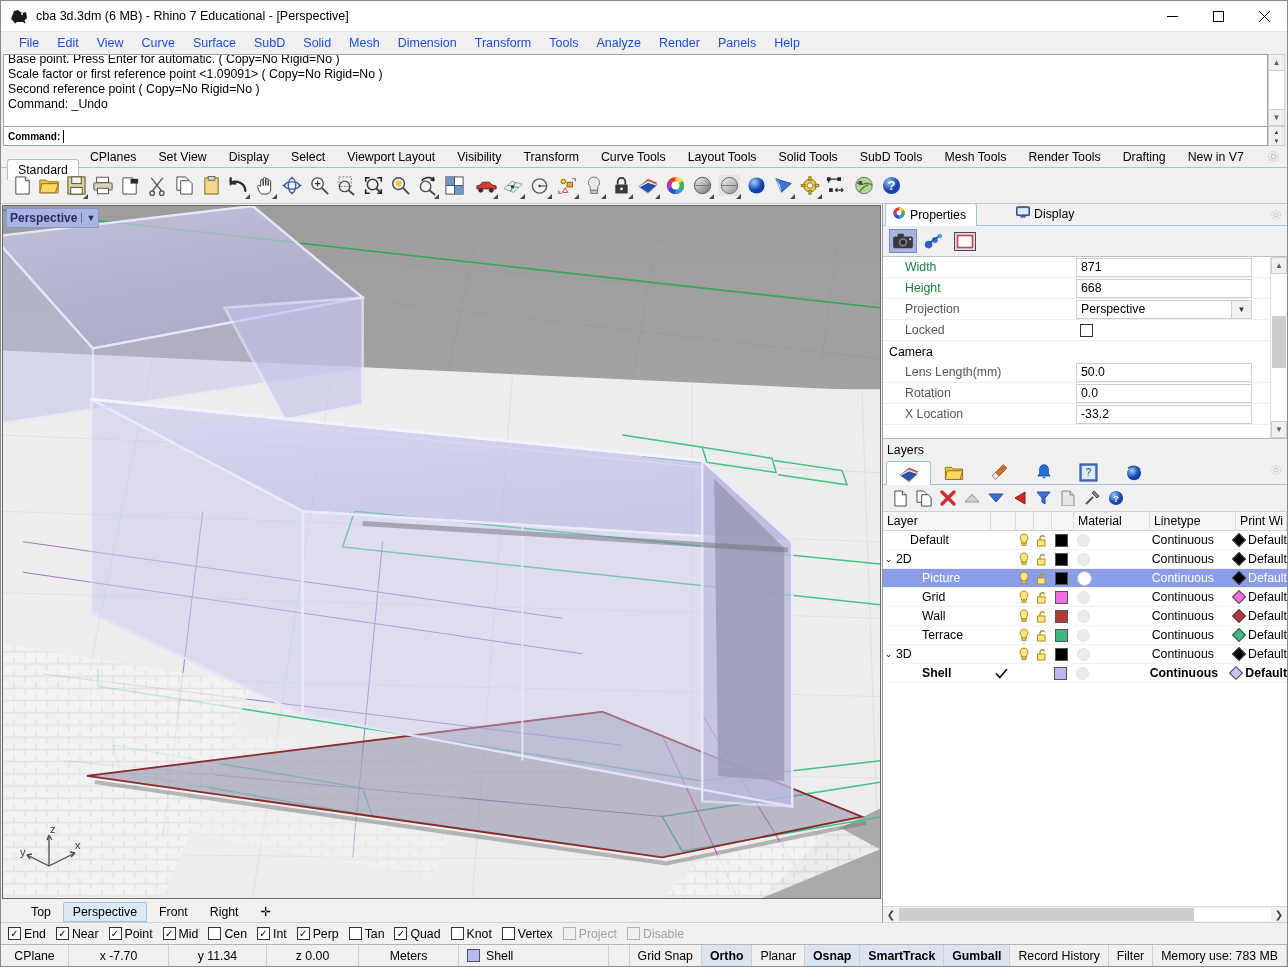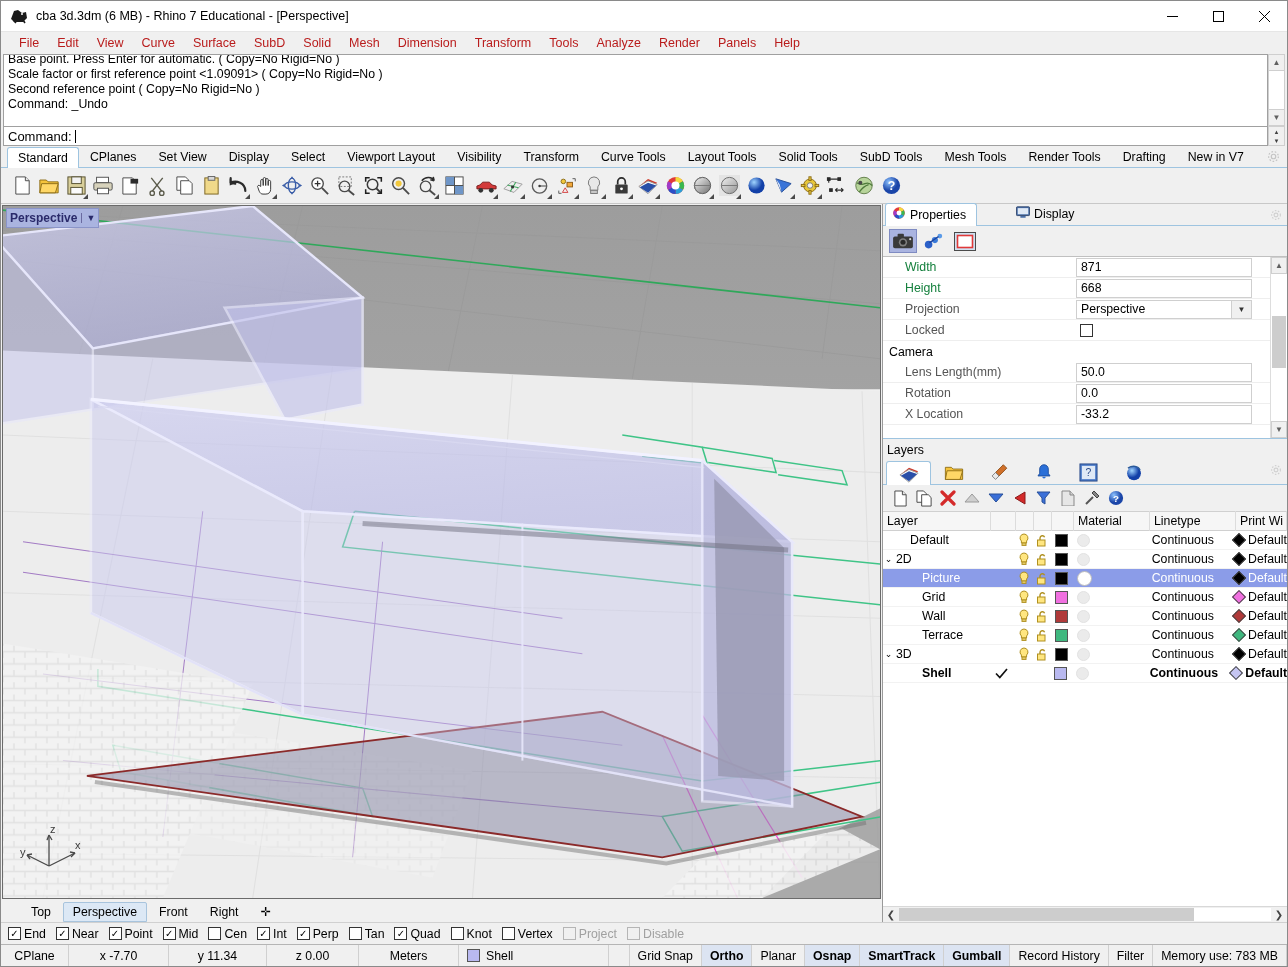--- a/index.html
+++ b/index.html
@@ -21,47 +21,47 @@
                 background: #ffffff; position: relative; flex: none; }
   .title-icon svg { display:block; }
   .title-text { font-size: 12.5px; color: #000; flex: 1; }
   .win-btns { display: flex; height: 31px; }
   .win-btn { width: 46px; height: 31px; display: flex; align-items: center;
              justify-content: center; font-size: 13px; color: #000; }
 
   
   .menubar { height: 22px; display: flex; align-items: center; padding-left: 9px;
              background: #f0f0f0; flex: none; }
-  .menu-item { padding: 2px 9px; font-size: 12.5px; color: #b91c1c; white-space: nowrap; }
+  .menu-item { padding: 2px 9px; font-size: 12.5px; color: #1d4ed8; white-space: nowrap; }
 
   
   .cmd-wrap { display: flex; flex: none; padding: 0 2px; background: #f0f0f0; }
   .cmd-col { flex: 1; min-width: 0; }
   .cmd-history { background: #fff; border: 1px solid #a0a0a0; border-bottom: none;
                  height: 72px; overflow: hidden; padding: 0 4px; position: relative; }
   .cmd-line { font-size: 12.3px; line-height: 15px; white-space: nowrap; color: #000; }
   .cmd-line.clipped { margin-top: -3px; }
   .cmd-prompt-box { background: #fff; border: 1px solid #a0a0a0; height: 20px;
                     display: flex; align-items: center; padding: 0 4px; }
-  .cmd-prompt-label { font-weight: normal; font-size: 13px; text-align: center; }
+  .cmd-prompt-label { font-weight: bold; font-size: 10px; text-align: center; }
   .caret { display: inline-block; width: 1px; height: 13px; background: #000; margin-left: 3px; }
   .cmd-scroll { width: 17px; display: flex; flex-direction: column; flex: none; }
   .sb-btn { height: 17px; background: #f0f0f0; border: 1px solid #cfcfcf;
             display: flex; align-items: center; justify-content: center; font-size: 8px; color: #606060; }
   .sb-track { flex: 1; background: #fff; border-left: 1px solid #cfcfcf; border-right: 1px solid #cfcfcf; }
   .sb-spin { height: 20px; display: flex; flex-direction: column; border: 1px solid #cfcfcf; background: #f0f0f0; }
   .sb-spin div { flex: 1; display:flex; align-items:center; justify-content:center; font-size: 6px; color: #404040; }
 
   
   .tb-tabs { height: 22px; display: flex; align-items: flex-end; background: #f0f0f0;
              border-bottom: 1px solid #9ec4e0; padding-left: 6px; flex: none; position: relative; }
   .tb-tab { padding: 3px 10px 3px 10px; font-size: 12.3px; color: #000;
             border: 1px solid transparent; border-bottom: none; white-space: nowrap; }
   .tb-tab.active { background: #fff; border-color: #9ec4e0;
-                   border-radius: 3px 3px 0 0; position: relative; top: 1px; }
+                   border-radius: 3px 3px 0 0; position: relative; top: 13px; }
   .tb-gear { position: absolute; right: 6px; top: 3px; opacity: .5; }
 
   
   .tb-icons { height: 36px; display: flex; align-items: center; gap: 1px;
               padding-left: 8px; background: #f0f0f0; border-bottom: 1px solid #c8c8c8; flex: none; }
   .tbi { width: 26px; height: 28px; display: flex; align-items: center;
          justify-content: center; position: relative; }
   .tbi .corner { position: absolute; right: 1px; bottom: 1px; width: 0; height: 0;
                  border-left: 5px solid transparent; border-bottom: 5px solid #4a4a4a; }
   .tb-sep { width: 4px; }

